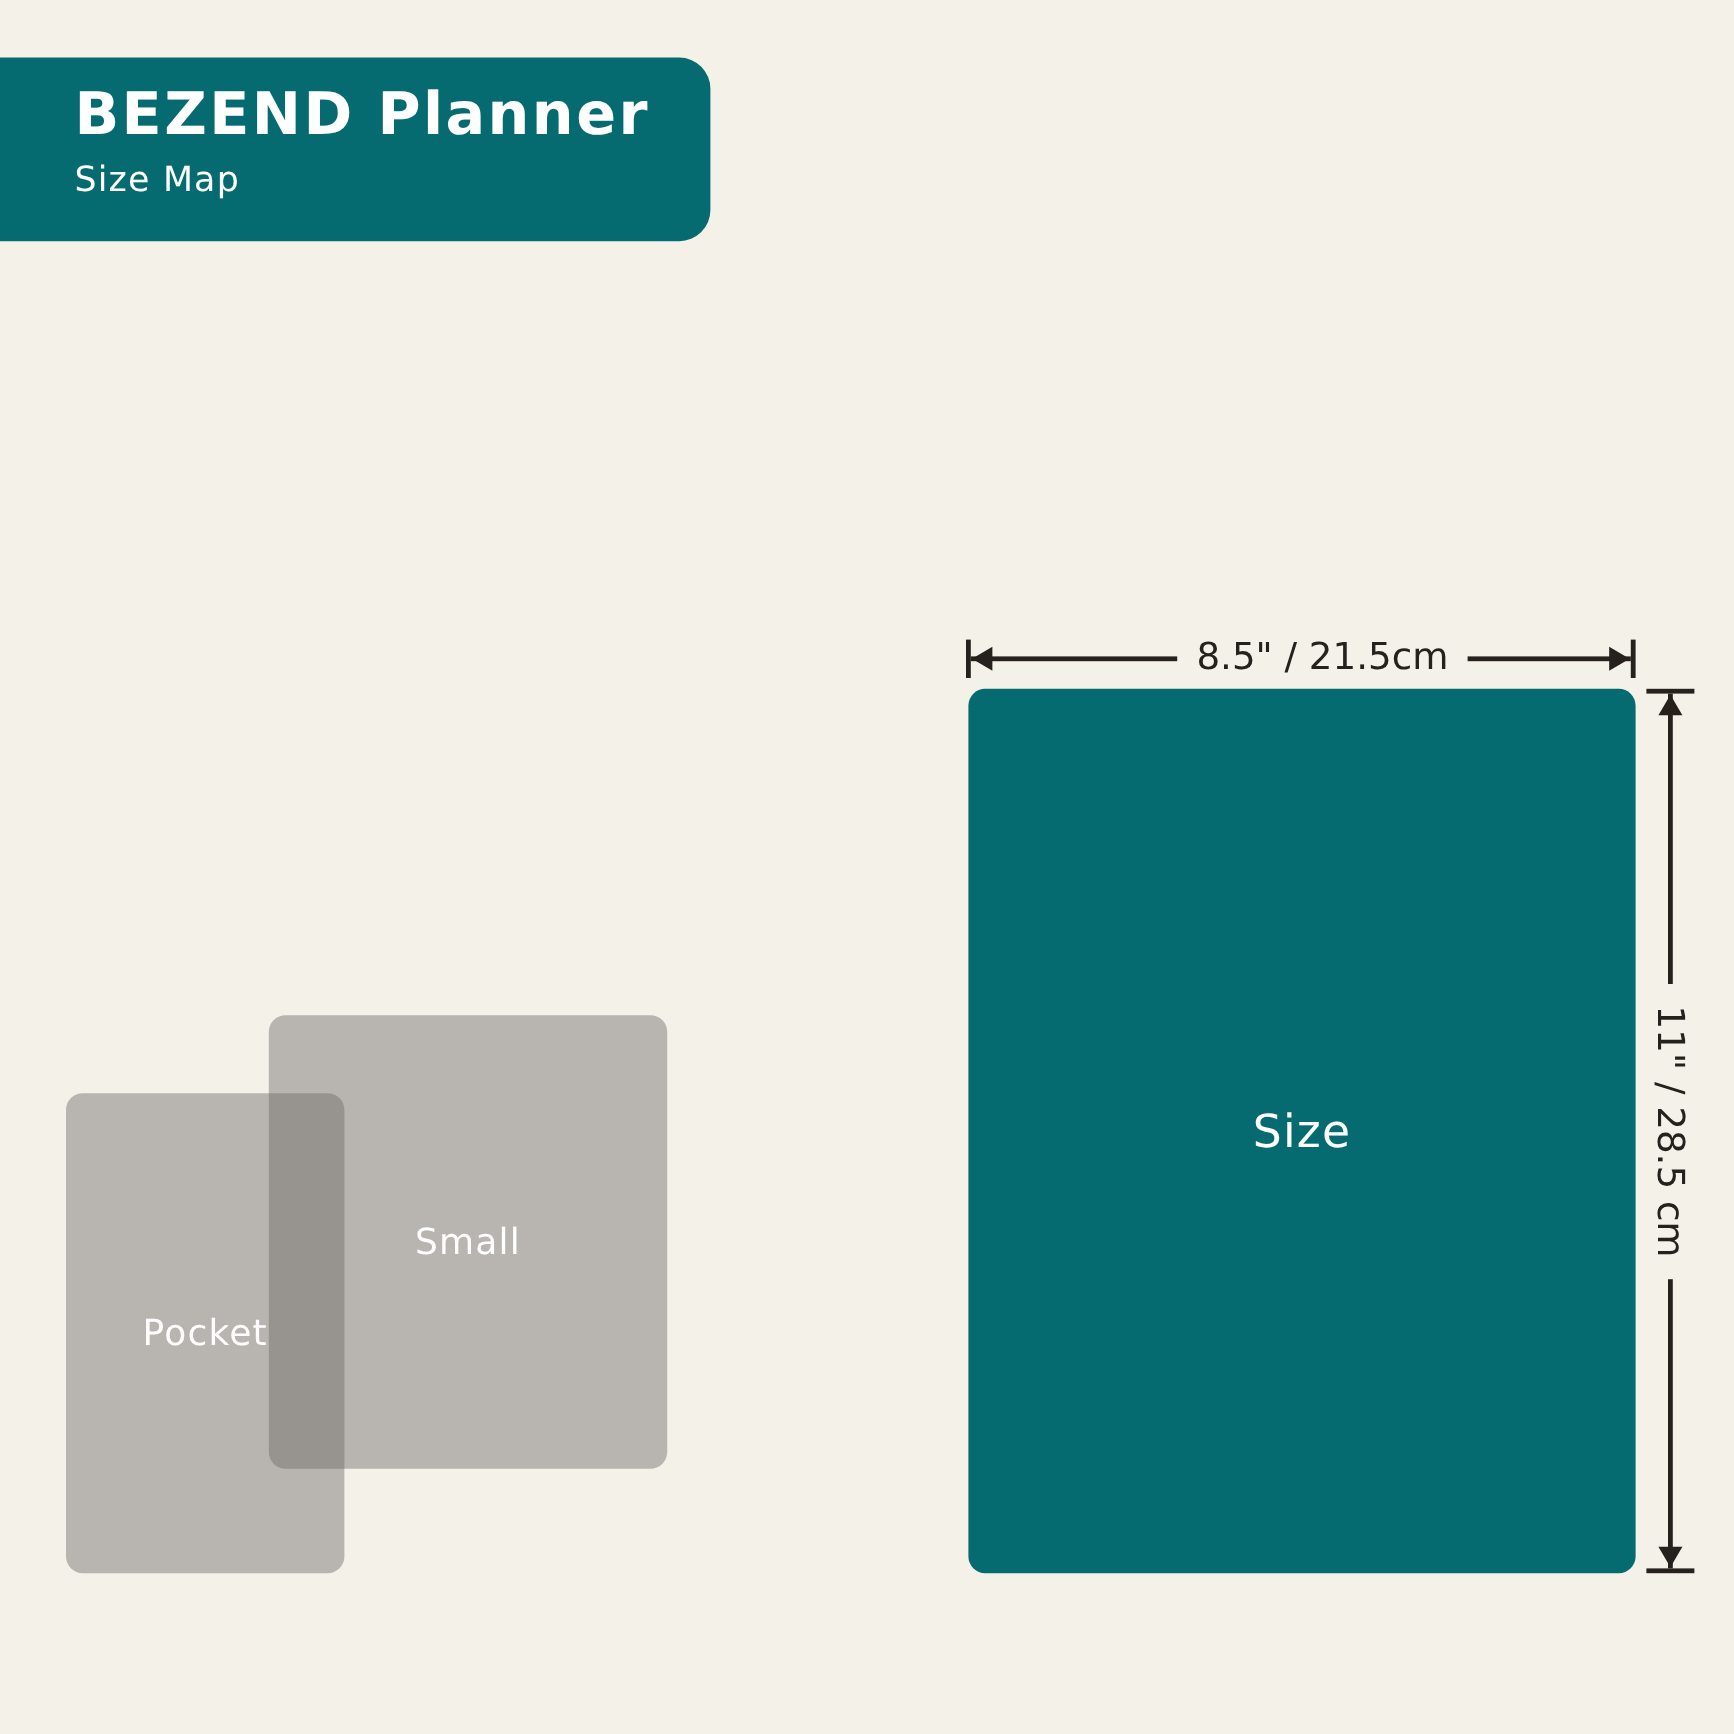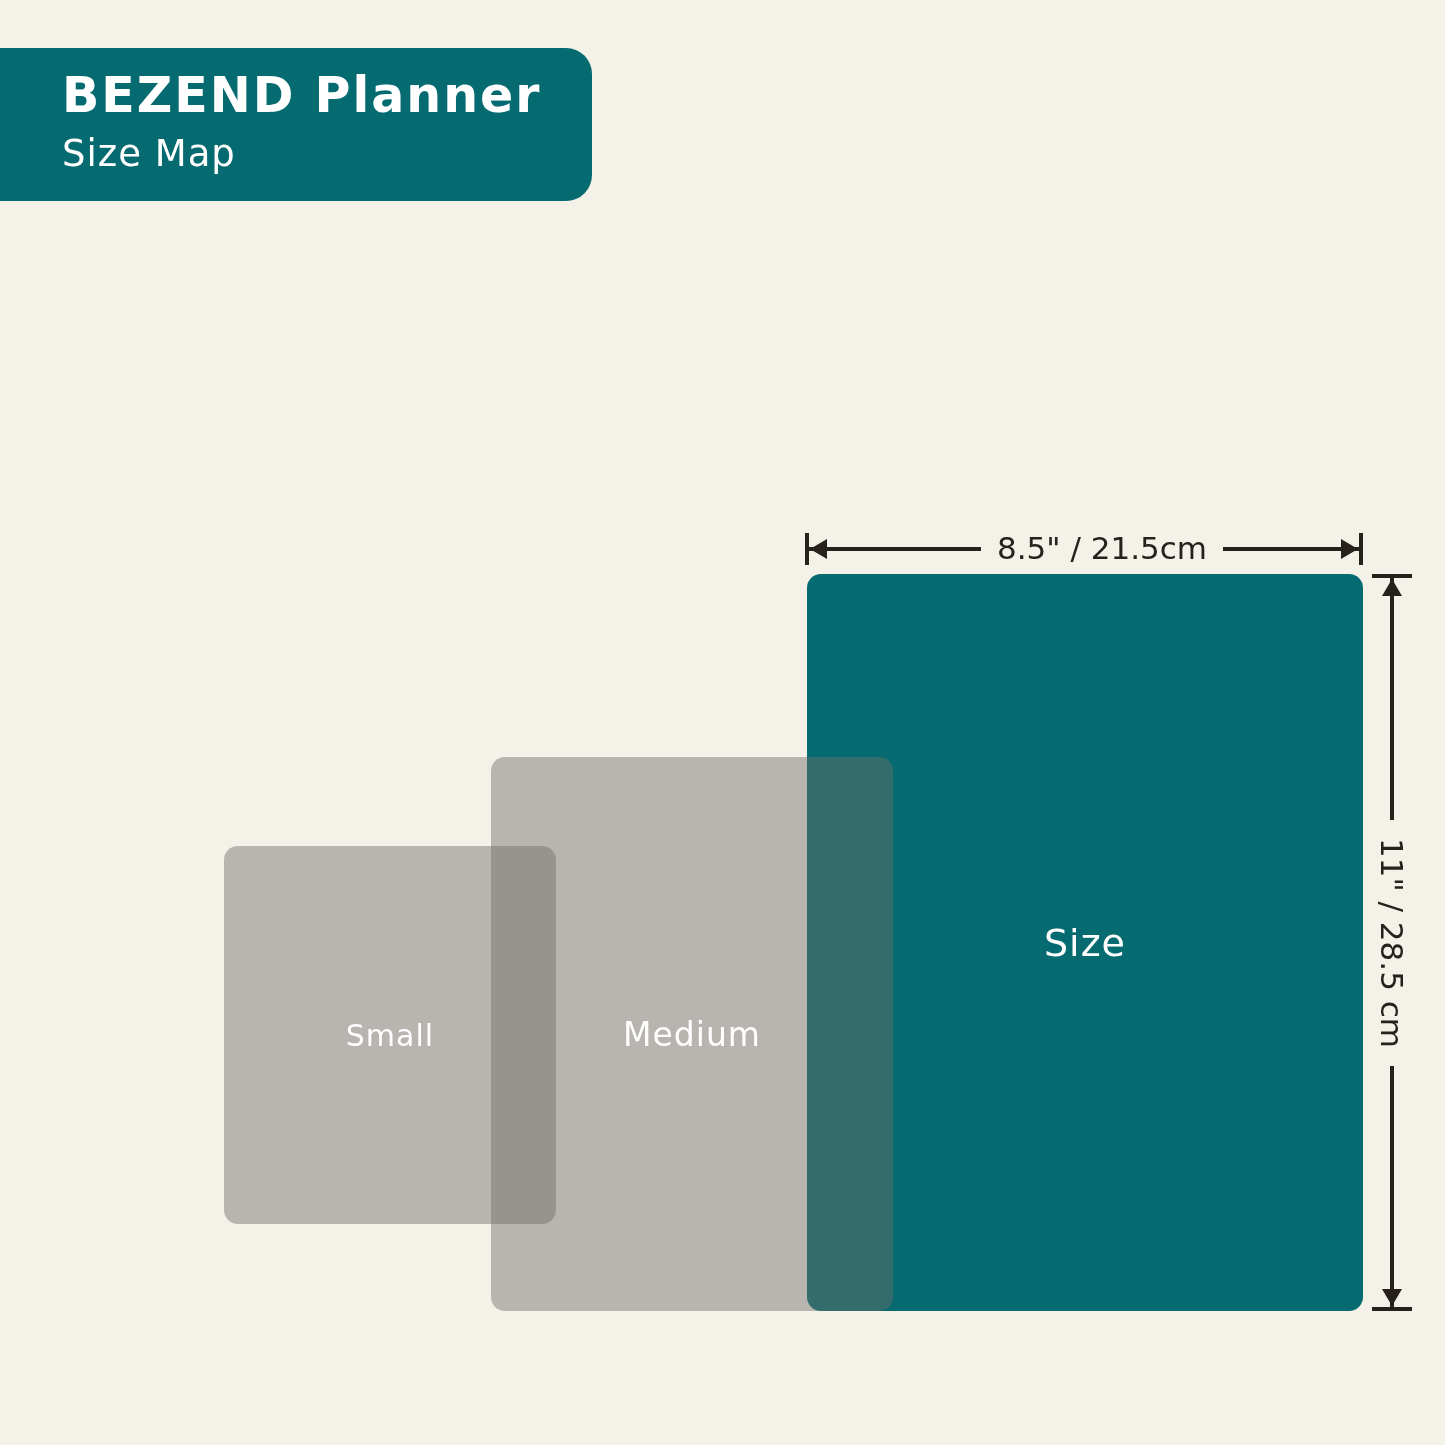--- a/index.html
+++ b/index.html
@@ -30,21 +30,21 @@
     color: var(--label);
     padding: 20px 0 0 90px;
   }
   .header-title {
     font-size: 49px;
     font-weight: bold;
     letter-spacing: 2px;
     line-height: 1.15;
   }
   .header-subtitle {
-    font-size: 37px;
+    font-size: 29px;
     font-weight: normal;
     letter-spacing: 1px;
     margin-top: 8px;
   }
 
   
   .planner {
     position: absolute;
     border-radius: 14px;
     display: flex;
@@ -140,25 +140,25 @@
 <div class="stage">
 
   <div class="header-badge">
     <div class="header-title">BEZEND Planner</div>
     <div class="header-subtitle">Size Map</div>
   </div>
 
   <div class="planner planner-large">
     <span class="planner-label">Size</span>
   </div>
-  <div class="planner planner-medium">
-    <span class="planner-label">Medium</span>
-  </div>
   <div class="planner planner-small">
     <span class="planner-label">Small</span>
+  </div>
+  <div class="planner planner-pocket">
+    <span class="planner-label">Pocket</span>
   </div>
 
   <div class="dim dim-width">
     <div class="end-bar left"></div>
     <div class="end-bar right"></div>
     <div class="dim-line"></div>
     <div class="arrow left"></div>
     <div class="arrow right"></div>
     <span class="dim-text">8.5" / 21.5cm</span>
   </div>

